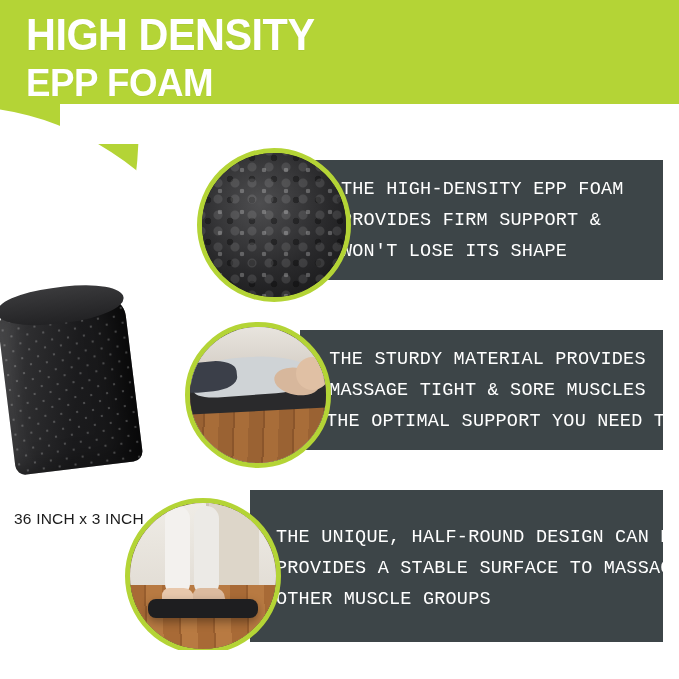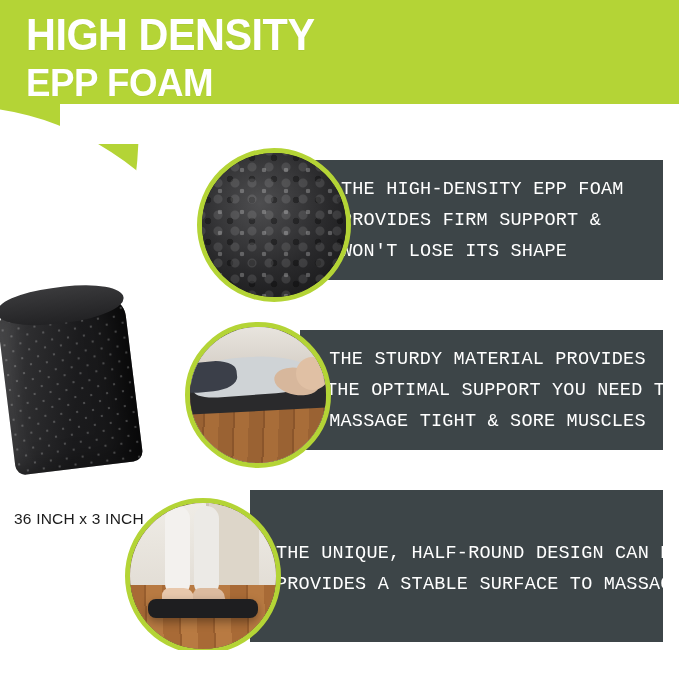--- a/index.html
+++ b/index.html
@@ -272,40 +272,41 @@
       <div class="foam-macro">
         <div class="cells"></div>
         <div class="cells2"></div>
       </div>
     </div>
   </div>
 
   <div class="feature">
     <div class="panel" style="left:300px; top:330px; width:363px; height:120px; padding:0 14px 0 26px;text-align:center;">
       <p>THE STURDY MATERIAL PROVIDES</p>
+      <p>MASSAGE TIGHT &amp; SORE MUSCLES</p>
       <p>THE OPTIMAL SUPPORT YOU NEED TO</p>
-      <p>MASSAGE TIGHT &amp; SORE MUSCLES</p>
     </div>
     <div class="bubble" style="left:185px; top:322px; width:136px; height:136px;">
       <div class="scene2">
         <div class="wall"></div>
         <div class="floor"></div>
         <div class="mat"></div>
         <div class="body"></div>
         <div class="legs"></div>
         <div class="arm"></div>
         <div class="head"></div>
       </div>
     </div>
   </div>
 
   <div class="feature">
     <div class="panel" style="left:250px; top:490px; width:413px; height:152px; padding:5px 10px 0 26px;">
       <p>THE UNIQUE, HALF-ROUND DESIGN CAN BE</p>
       <p>PROVIDES A STABLE SURFACE TO MASSAGE</p>
+      <p>OTHER MUSCLE GROUPS</p>
     </div>
     <div class="bubble" style="left:125px; top:498px; width:146px; height:146px;">
       <div class="scene3">
         <div class="wall"></div>
         <div class="door"></div>
         <div class="floor"></div>
         <div class="legL"></div>
         <div class="legR"></div>
         <div class="footL"></div>
         <div class="footR"></div>

